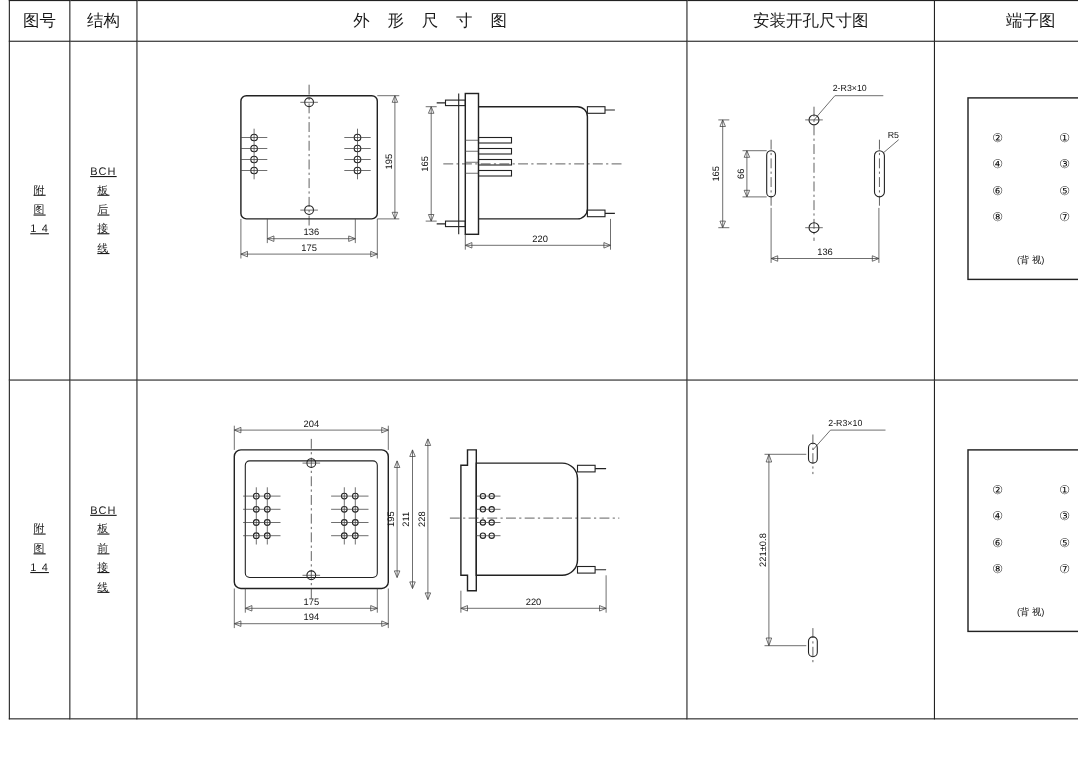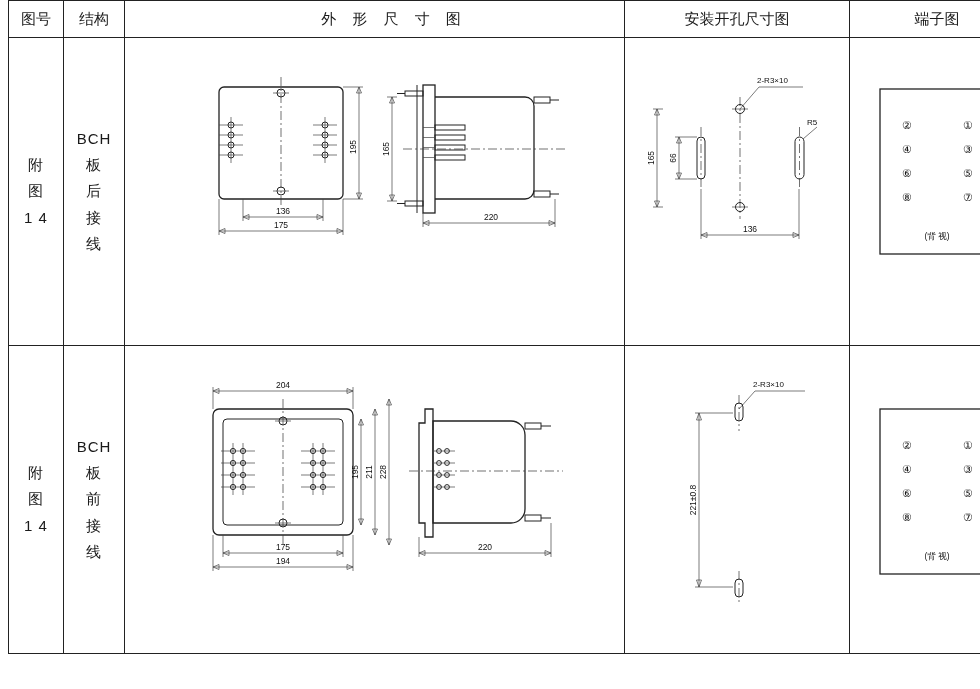--- a/index.html
+++ b/index.html
@@ -43,24 +43,24 @@
   table.spec thead th {
     height: 34px;
     font-size: 15px;
   }
   .col-id { width: 52px; margin-left: 20px; }
   .col-struct { width: 58px; }
   .col-outline { width: 458px; padding-left: 40px; }
   .col-mount { width: 222px; }
   .col-term { width: 172px; }
   .hdr-outline { letter-spacing: 6px; }
-  .row-body td { height: 305px; }
+  .row-body td { height: 305px; text-decoration: underline; }
 
   .vtext {
-    font-size: 15px;
+    font-size: 10px;
     line-height: 1.75;
     letter-spacing: 1px;
   }
   .vtext span { display: block; }
 
   .cell-inner {
     position: relative;
     width: 100%;
     height: 100%;
   }

